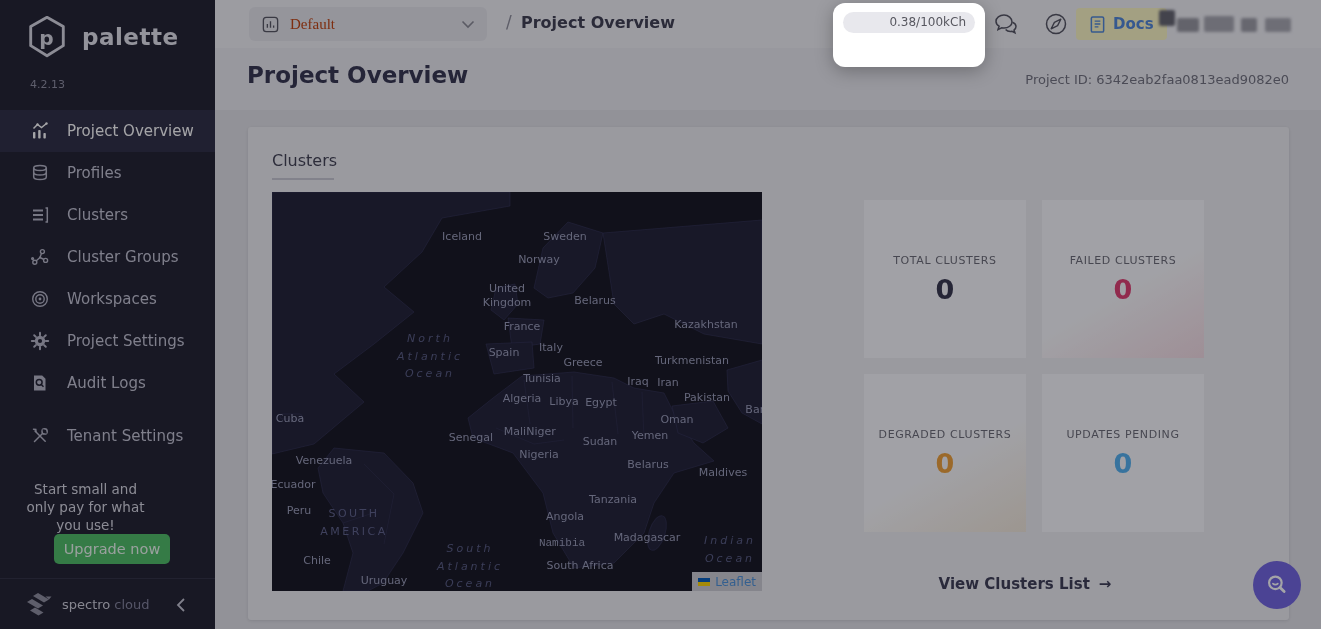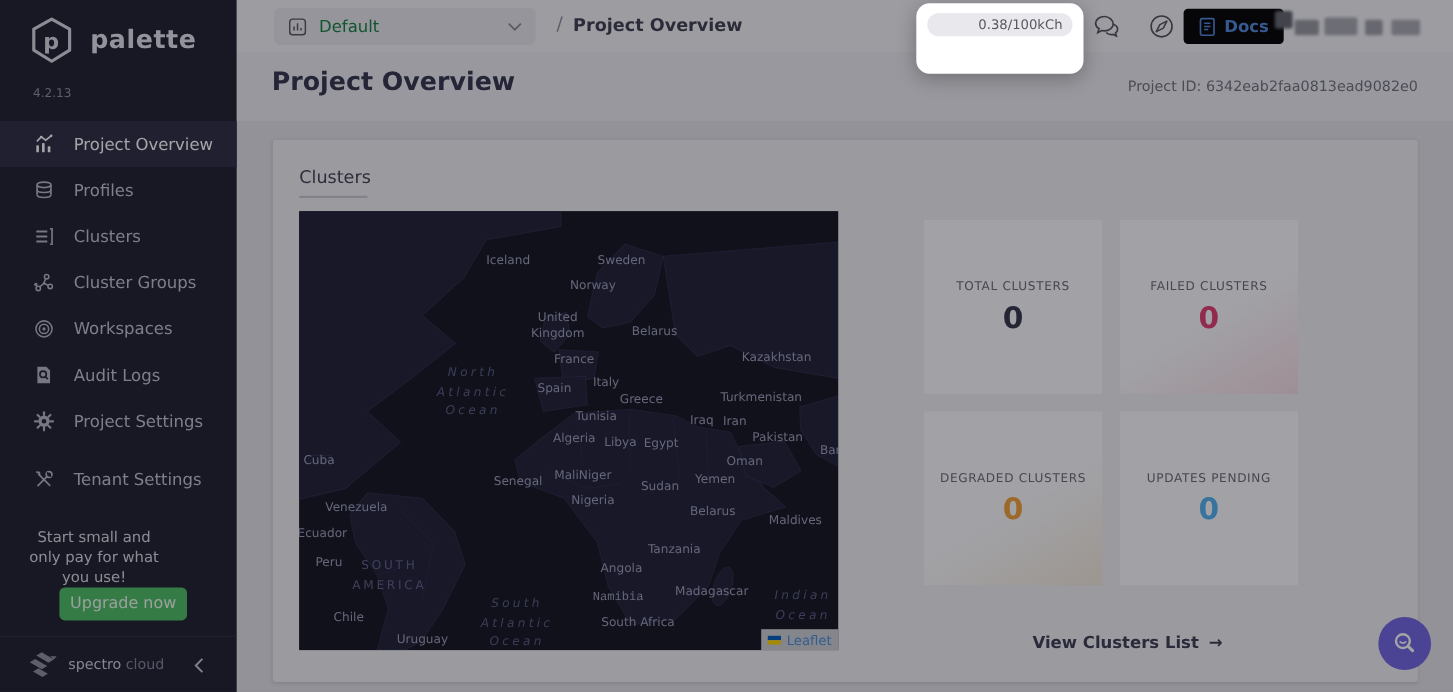--- a/index.html
+++ b/index.html
@@ -28,25 +28,25 @@
   .side-footer{position:absolute;left:0;top:579px;width:215px;height:50px;display:flex;align-items:center;}
   .brand{margin-left:62px;font-size:13px;color:#cfcfda;}
   .brand .lite{color:#82829a;margin-left:4px;}
   .collapse{position:absolute;right:28px;top:18px;cursor:pointer;}
 
   
   .main{position:absolute;left:215px;top:0;width:1106px;height:629px;background:#e2e2e7;}
   .topbar{position:absolute;left:0;top:0;width:1106px;height:48px;background:#f2f2f6;}
   .proj-select{position:absolute;left:34px;top:7px;width:238px;height:34px;background:#e7e7ec;
                border-radius:6px;display:flex;align-items:center;cursor:pointer;padding:0 12px;}
-  .proj-select .lbl{margin-left:10px;font-size:15px;color:#15803d;flex:1;}
+  .proj-select .lbl{margin-left:10px;font-size:15px;color:#c2410c;flex:1;font-family:Liberation Serif, serif;}
   .crumb-sep{position:absolute;left:291px;top:12px;font-size:17px;color:#8d8d99;}
   .crumb{position:absolute;left:306px;top:13px;font-size:16px;font-weight:600;color:#3c3c4e;}
   .top-icon{position:absolute;top:11px;width:26px;height:26px;cursor:pointer;}
-  .docs-btn{position:absolute;left:861px;top:8px;height:32px;padding:0 13px;background:#000000;
+  .docs-btn{position:absolute;left:861px;top:8px;height:32px;padding:0 13px;background:#fef9c3;
             border-radius:4px;display:flex;align-items:center;gap:7px;cursor:pointer;}
   .docs-btn span{color:#4e86d8;font-size:15px;font-weight:600;}
   .redacted{position:absolute;top:8px;left:944px;width:150px;height:34px;filter:blur(1.5px);}
   .redacted i{position:absolute;display:block;border-radius:2px;}
 
   .titlebar{position:absolute;left:0;top:48px;width:1106px;height:62px;background:#ececf1;}
   .page-title{position:absolute;left:32px;top:14px;font-size:23px;font-weight:700;color:#32324c;}
   .project-id{position:absolute;right:32px;top:24px;font-size:13px;color:#70707c;}
 
   
@@ -64,21 +64,21 @@
                 text-align:center;line-height:1.6;}
   .region-label.ocean{font-size:11px;font-style:italic;color:#565a80;letter-spacing:3px;}
   .region-label.continent{font-size:11px;color:#5d6088;letter-spacing:2.5px;}
   .leaflet-attr{position:absolute;right:0;bottom:0;height:19px;background:rgba(240,240,243,.85);
                 display:flex;align-items:center;gap:5px;padding:0 6px;}
   .leaflet-attr span{font-size:12px;color:#4a90d9;}
   .ua-flag{width:12px;height:8px;display:block;}
   .ua-flag b{display:block;height:4px;background:#005BBB;}
   .ua-flag i{display:block;height:4px;background:#FFD500;}
 
-  .stats{position:absolute;left:592px;top:73px;width:370px;height:338px;
+  .stats{position:absolute;left:616px;top:73px;width:370px;height:338px;
          display:grid;grid-template-columns:162px 162px;grid-template-rows:158px 158px;
          column-gap:46px;row-gap:22px;gap:16px;}
   .tile{background:#fbfbfd;display:flex;flex-direction:column;align-items:center;justify-content:center;}
   .tile.failed{background:linear-gradient(150deg,#fbfbfd 55%,#f6dde4);}
   .tile.degraded{background:linear-gradient(150deg,#fbfbfd 55%,#f3e9da);}
   .tile .t-label{font-size:11px;letter-spacing:.6px;color:#6a6a75;margin-bottom:7px;text-align:center;}
   .tile .t-value{font-size:27px;font-weight:700;}
   .view-link{position:absolute;left:592px;top:436px;width:370px;display:flex;align-items:center;
              justify-content:center;gap:9px;cursor:pointer;}
   .view-link span{font-size:15px;font-weight:600;color:#3a3a52;margin-top:12px;}
@@ -159,49 +159,49 @@
       </div>
       <div class="nav-item">
         <span class="ico">
           <svg width="20" height="20" viewBox="0 0 20 20" fill="none" stroke="#b6b6c6" stroke-width="1.4">
             <circle cx="10" cy="10" r="7.3"></circle>
               <circle cx="10" cy="10" r="4.2"></circle>
               <circle cx="10" cy="10" r="1.4" fill="#b6b6c6" stroke="none"></circle>
           </svg>
         </span>
         <span>Workspaces</span>
-      </div>
-      <div class="nav-item">
-        <span class="ico">
-          <svg width="20" height="20" viewBox="0 0 20 20">
-            <path d="M4 2.5h8.2l3.3 3.3V17.5H4z" fill="#b6b6c6"></path>
-            <circle cx="9.2" cy="9.3" r="2.9" fill="none" stroke="#1d1d2c" stroke-width="1.5"></circle>
-            <path d="M11.3 11.5l2.2 2.2" stroke="#1d1d2c" stroke-width="1.5"></path>
-          </svg>
-        </span>
-        <span>Audit Logs</span>
       </div>
       <div class="nav-item">
         <span class="ico">
           <svg width="20" height="20" viewBox="0 0 20 20">
             <g fill="#b6b6c6">
               <rect x="9" y="0.8" width="2" height="4.4" rx="1"></rect>
               <rect x="9" y="0.8" width="2" height="4.4" rx="1" transform="rotate(45 10 10)"></rect>
               <rect x="9" y="0.8" width="2" height="4.4" rx="1" transform="rotate(90 10 10)"></rect>
               <rect x="9" y="0.8" width="2" height="4.4" rx="1" transform="rotate(135 10 10)"></rect>
               <rect x="9" y="0.8" width="2" height="4.4" rx="1" transform="rotate(180 10 10)"></rect>
               <rect x="9" y="0.8" width="2" height="4.4" rx="1" transform="rotate(225 10 10)"></rect>
               <rect x="9" y="0.8" width="2" height="4.4" rx="1" transform="rotate(270 10 10)"></rect>
               <rect x="9" y="0.8" width="2" height="4.4" rx="1" transform="rotate(315 10 10)"></rect>
               <circle cx="10" cy="10" r="5.2"></circle>
             </g>
             <circle cx="10" cy="10" r="2.1" fill="#1d1d2c"></circle>
           </svg>
         </span>
         <span>Project Settings</span>
+      </div>
+      <div class="nav-item">
+        <span class="ico">
+          <svg width="20" height="20" viewBox="0 0 20 20">
+            <path d="M4 2.5h8.2l3.3 3.3V17.5H4z" fill="#b6b6c6"></path>
+            <circle cx="9.2" cy="9.3" r="2.9" fill="none" stroke="#1d1d2c" stroke-width="1.5"></circle>
+            <path d="M11.3 11.5l2.2 2.2" stroke="#1d1d2c" stroke-width="1.5"></path>
+          </svg>
+        </span>
+        <span>Audit Logs</span>
       </div>
       <div class="nav-item tenant">
         <span class="ico">
           <svg width="20" height="20" viewBox="0 0 20 20" fill="none" stroke="#b6b6c6" stroke-width="1.5" stroke-linecap="round">
             <path d="M4.5 15.5 L12.5 7.5"></path>
             <circle cx="14.6" cy="5.4" r="2.6"></circle>
             <path d="M13.2 4 L15.9 6.8" stroke="#1d1d2c" stroke-width="1.6"></path>
             <path d="M5 5 L15.2 15.2"></path>
               <path d="M3.5 3.2 L5.8 3.5 L6 5.6"></path>
           </svg>

